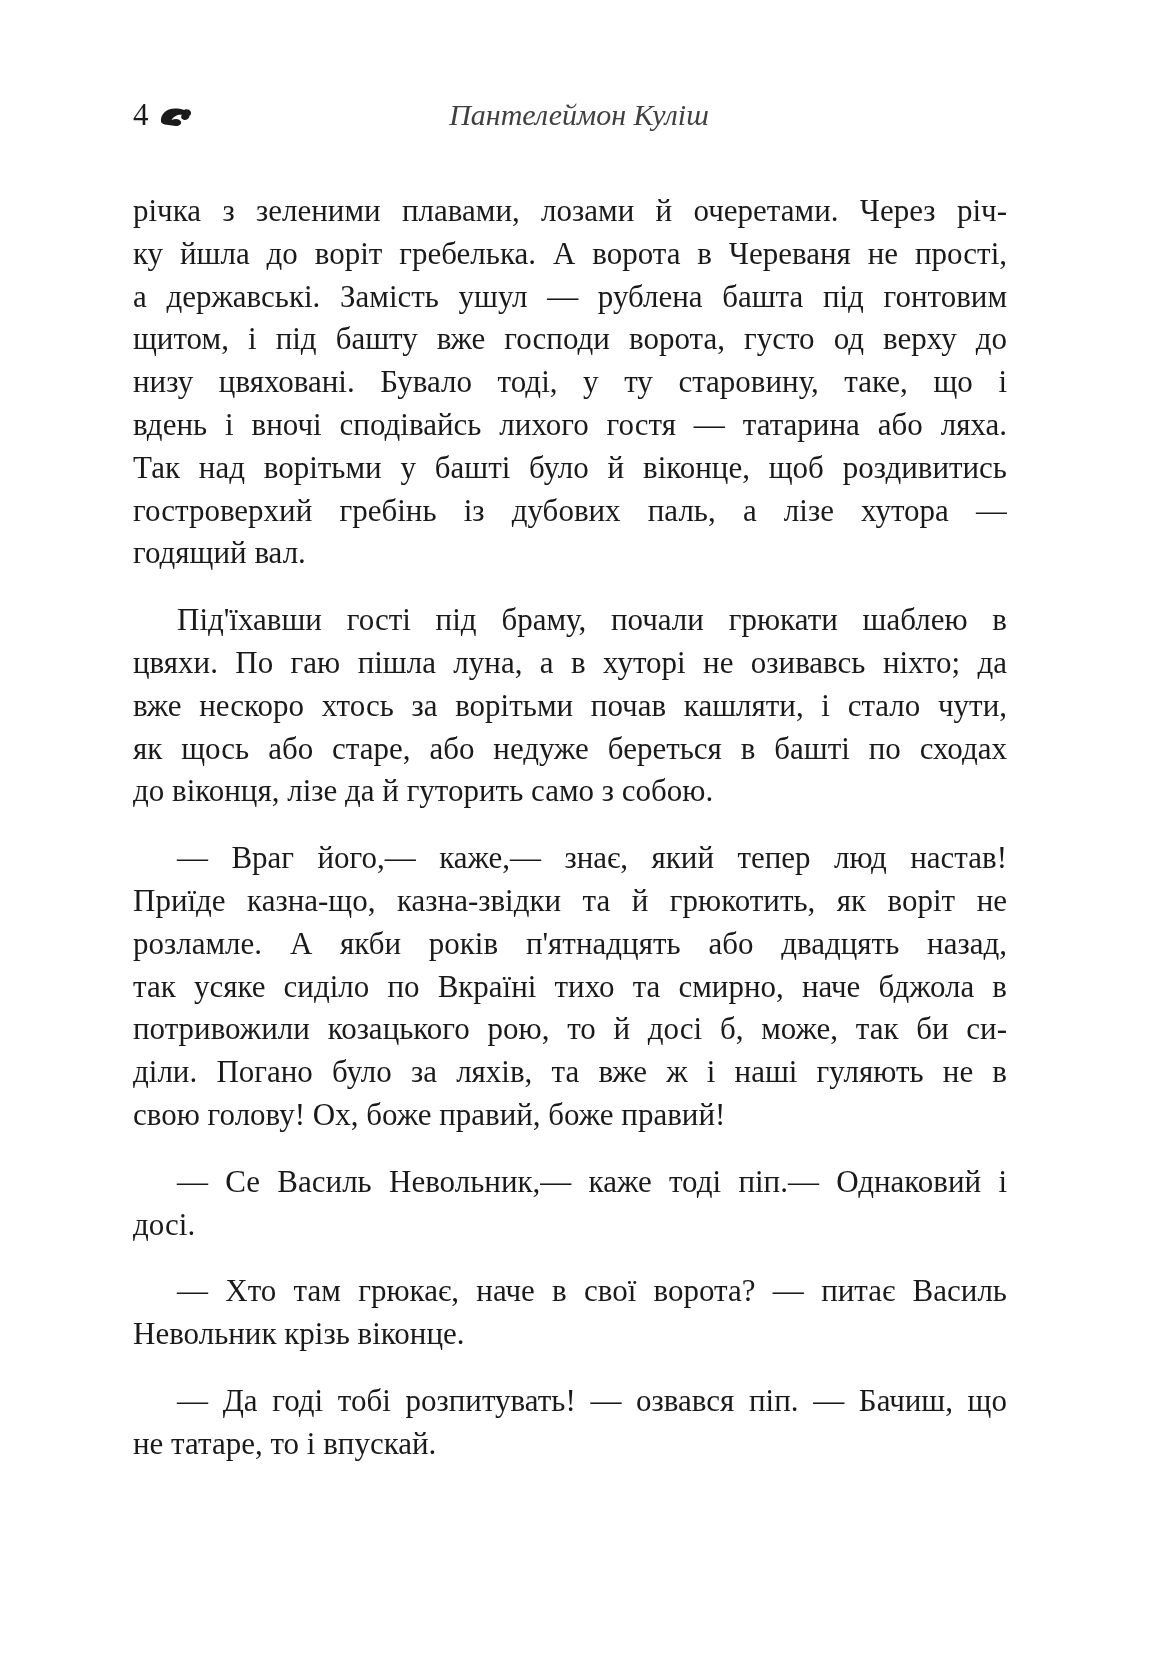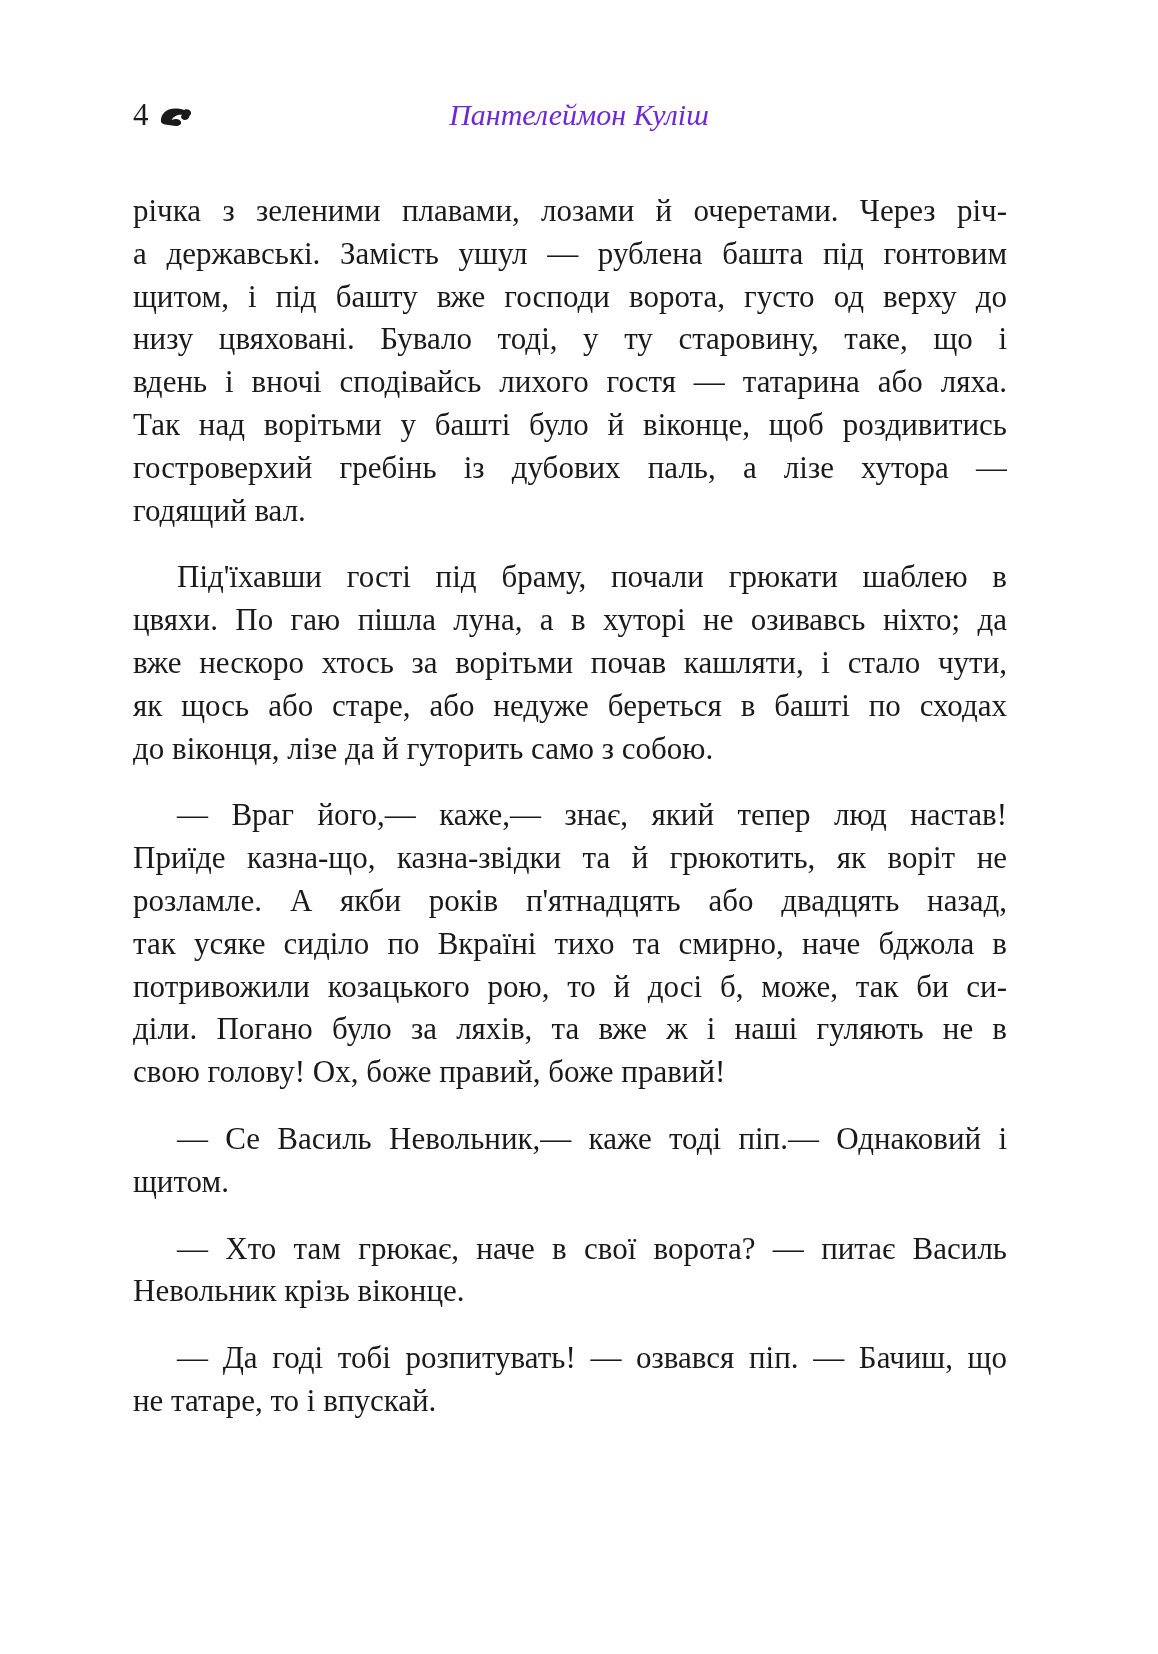--- a/index.html
+++ b/index.html
@@ -38,21 +38,21 @@
   }
   .fleuron {
     display: inline-block;
     margin-top: 6px;
   }
   .header-title {
     text-align: center;
     font-style: italic;
     font-size: 30px;
     line-height: 38px;
-    color: #6d28d9;
+    color: #404040;
   }
   .text-block {
     position: absolute;
     top: 190px;
     left: 133px;
     width: 874px;
     font-size: 31px;
     line-height: 42.8px;
     color: #1a1a1a;
   }
@@ -83,40 +83,41 @@
           <path d="M2,18 C1,10 8,3.5 18,4.5 C25,5 31,8 30.5,12 C30,15 27,16.5 24.5,15.8 C22,15 21.3,12.3 23.2,10.8 C19.5,10 14.5,12 12.5,16 C17,14 21,15 22,17.8 C23,20.8 19,22.8 15,21.8 C10,20.6 4.5,21.8 2,18 Z" fill="#1a1a1a"></path>
           <path d="M23.5,7 C26,4.5 30,4.6 31.5,7.2 C32.8,9.4 31.6,11.6 29.6,11.9 C30.6,9.4 28,6.8 23.5,7 Z" fill="#1a1a1a"></path>
         </svg>
       </span>
     </div>
     <div class="header-title">Пантелеймон Куліш</div>
   </div>
 
   <div class="text-block">
       <div class="line">річка з зеленими плавами, лозами й очеретами. Через річ-</div>
+      <div class="line">ку йшла до воріт гребелька. А ворота в Череваня не прості,</div>
       <div class="line">а державські. Замість ушул — рублена башта під гонтовим</div>
       <div class="line">щитом, і під башту вже господи ворота, густо од верху до</div>
       <div class="line">низу цвяховані. Бувало тоді, у ту старовину, таке, що і</div>
       <div class="line">вдень і вночі сподівайсь лихого гостя — татарина або ляха.</div>
       <div class="line">Так над ворітьми у башті було й віконце, щоб роздивитись</div>
       <div class="line">гостроверхий гребінь із дубових паль, а лізе хутора —</div>
       <div class="line last">годящий вал.</div>
       <div class="line indent">Під'їхавши гості під браму, почали грюкати шаблею в</div>
       <div class="line">цвяхи. По гаю пішла луна, а в хуторі не озивавсь ніхто; да</div>
       <div class="line">вже нескоро хтось за ворітьми почав кашляти, і стало чути,</div>
       <div class="line">як щось або старе, або недуже береться в башті по сходах</div>
       <div class="line last">до віконця, лізе да й гуторить само з собою.</div>
       <div class="line indent">— Враг його,— каже,— знає, який тепер люд настав!</div>
       <div class="line">Приїде казна-що, казна-звідки та й грюкотить, як воріт не</div>
       <div class="line">розламле. А якби років п'ятнадцять або двадцять назад,</div>
       <div class="line">так усяке сиділо по Вкраїні тихо та смирно, наче бджола в</div>
       <div class="line">потривожили козацького рою, то й досі б, може, так би си-</div>
       <div class="line">діли. Погано було за ляхів, та вже ж і наші гуляють не в</div>
       <div class="line last">свою голову! Ох, боже правий, боже правий!</div>
       <div class="line indent">— Се Василь Невольник,— каже тоді піп.— Однаковий і</div>
-      <div class="line last">щитом.</div>
+      <div class="line last">досі.</div>
       <div class="line indent">— Хто там грюкає, наче в свої ворота? — питає Василь</div>
       <div class="line last">Невольник крізь віконце.</div>
       <div class="line indent">— Да годі тобі розпитувать! — озвався піп. — Бачиш, що</div>
       <div class="line last">не татаре, то і впускай.</div>
     </div>
 
 </div>
 
 </body></html>

